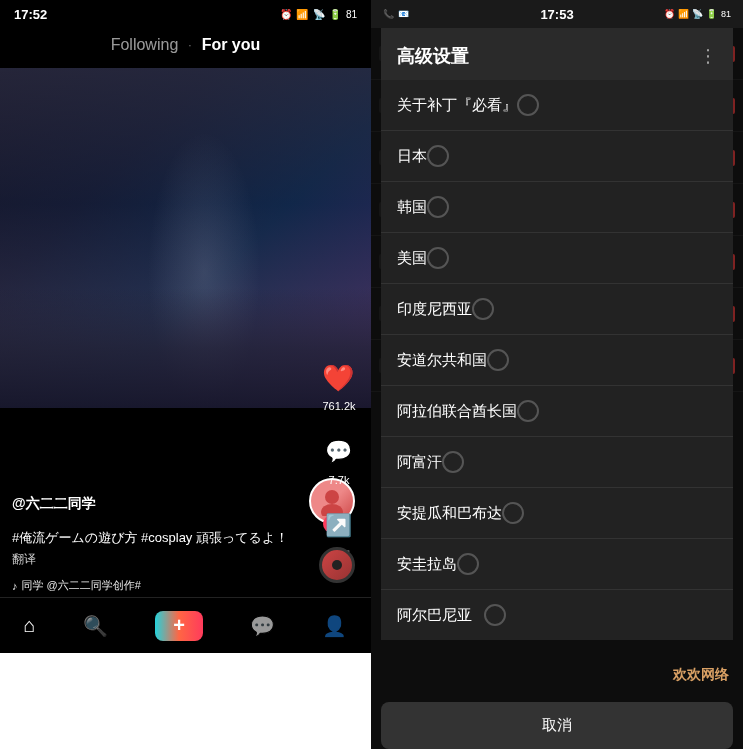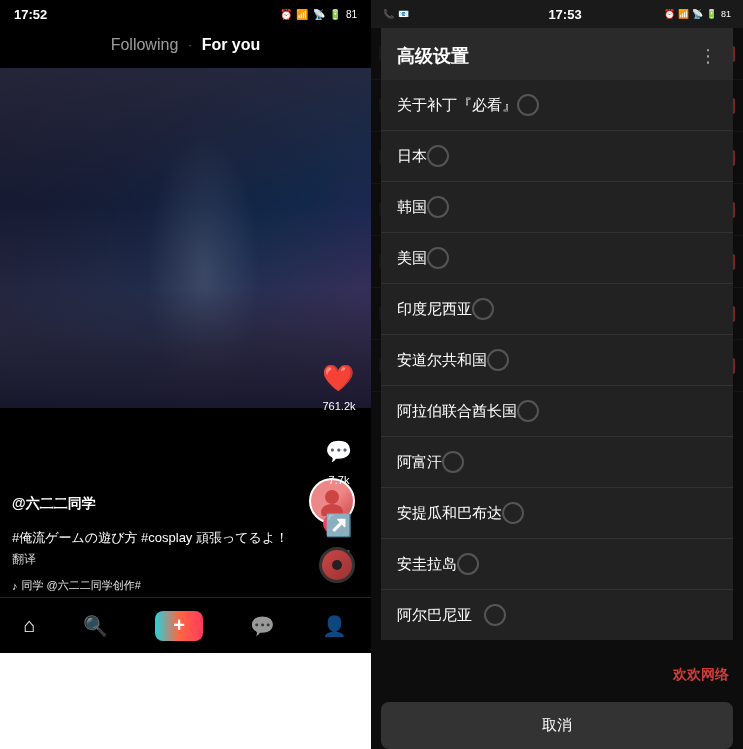--- a/index.html
+++ b/index.html
@@ -307,21 +307,20 @@
       font-size: 9px;
     }
     .right-status-time {
       color: #fff;
       font-size: 13px;
       font-weight: 600;
       position: absolute;
       left: 50%;
       transform: translateX(-50%);
       top: 7px;
-      margin-left: 8px;
     }
     .right-status-right {
       display: flex;
       gap: 3px;
       align-items: center;
     }
     .right-status-right span {
       color: #fff;
       font-size: 9px;
     }
@@ -447,21 +446,21 @@
       color: #fff;
       font-size: 15px;
       z-index: 11;
     }
 
     
     .watermark {
       position: absolute;
       bottom: 65px;
       right: 14px;
-      color: #ef4444;
+      color: #fdba74;
       font-size: 14px;
       font-weight: 700;
       z-index: 12;
       opacity: 0.85;
       margin-left: 32px;
     }
   </style>
 </head>
 <body>
 

